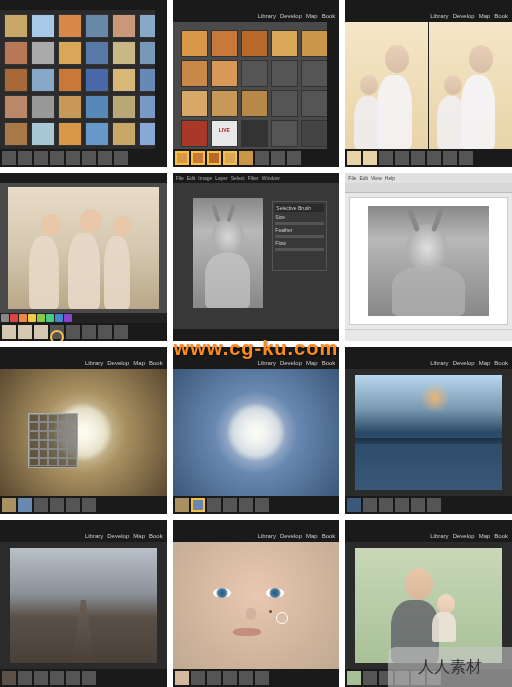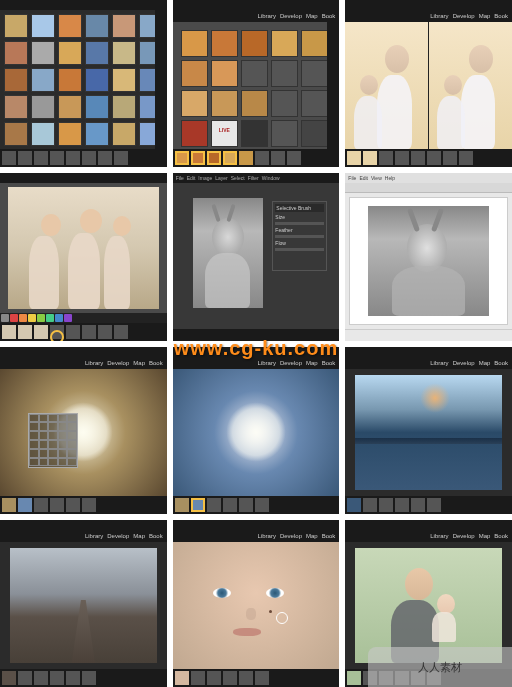--- a/index.html
+++ b/index.html
@@ -124,28 +124,28 @@
     color: #ff8c1a;
     text-shadow: 1px 1px 2px rgba(0,0,0,0.5);
     z-index: 100;
     white-space: nowrap;
     letter-spacing: 1px;
   }
   .watermark2 {
     position: absolute;
     bottom: 0;
     right: 0;
-    width: 144px;
+    width: 124px;
     height: 40px;
     background: rgba(200,200,200,0.6);
     border-radius: 8px 0 0 0;
     display: flex;
     align-items: center;
     justify-content: center;
-    font-size: 11px;
+    font-size: 16px;
     color: #333;
     z-index: 100;
   }
   
   .bg-wedding { background: linear-gradient(180deg, #f5e6c8 0%, #e8d4a8 100%); }
   .bg-beach { background: linear-gradient(180deg, #e8dcc8 0%, #d4c8b0 50%, #b8a888 100%); }
   .bg-dandelion1 { background: radial-gradient(circle at 50% 50%, #f5f0d8 0%, #a89060 40%, #5a4830 100%); }
   .bg-dandelion2 { background: radial-gradient(circle at 50% 50%, #f0f0f8 0%, #6888b0 40%, #3a5878 100%); }
   .bg-lake { background: linear-gradient(180deg, #b8d8f0 0%, #7898b0 30%, #2a4a68 50%, #3a5878 100%); }
   .bg-road { background: linear-gradient(180deg, #b8c0c8 0%, #8a9098 40%, #5a5048 60%, #484038 100%); }

